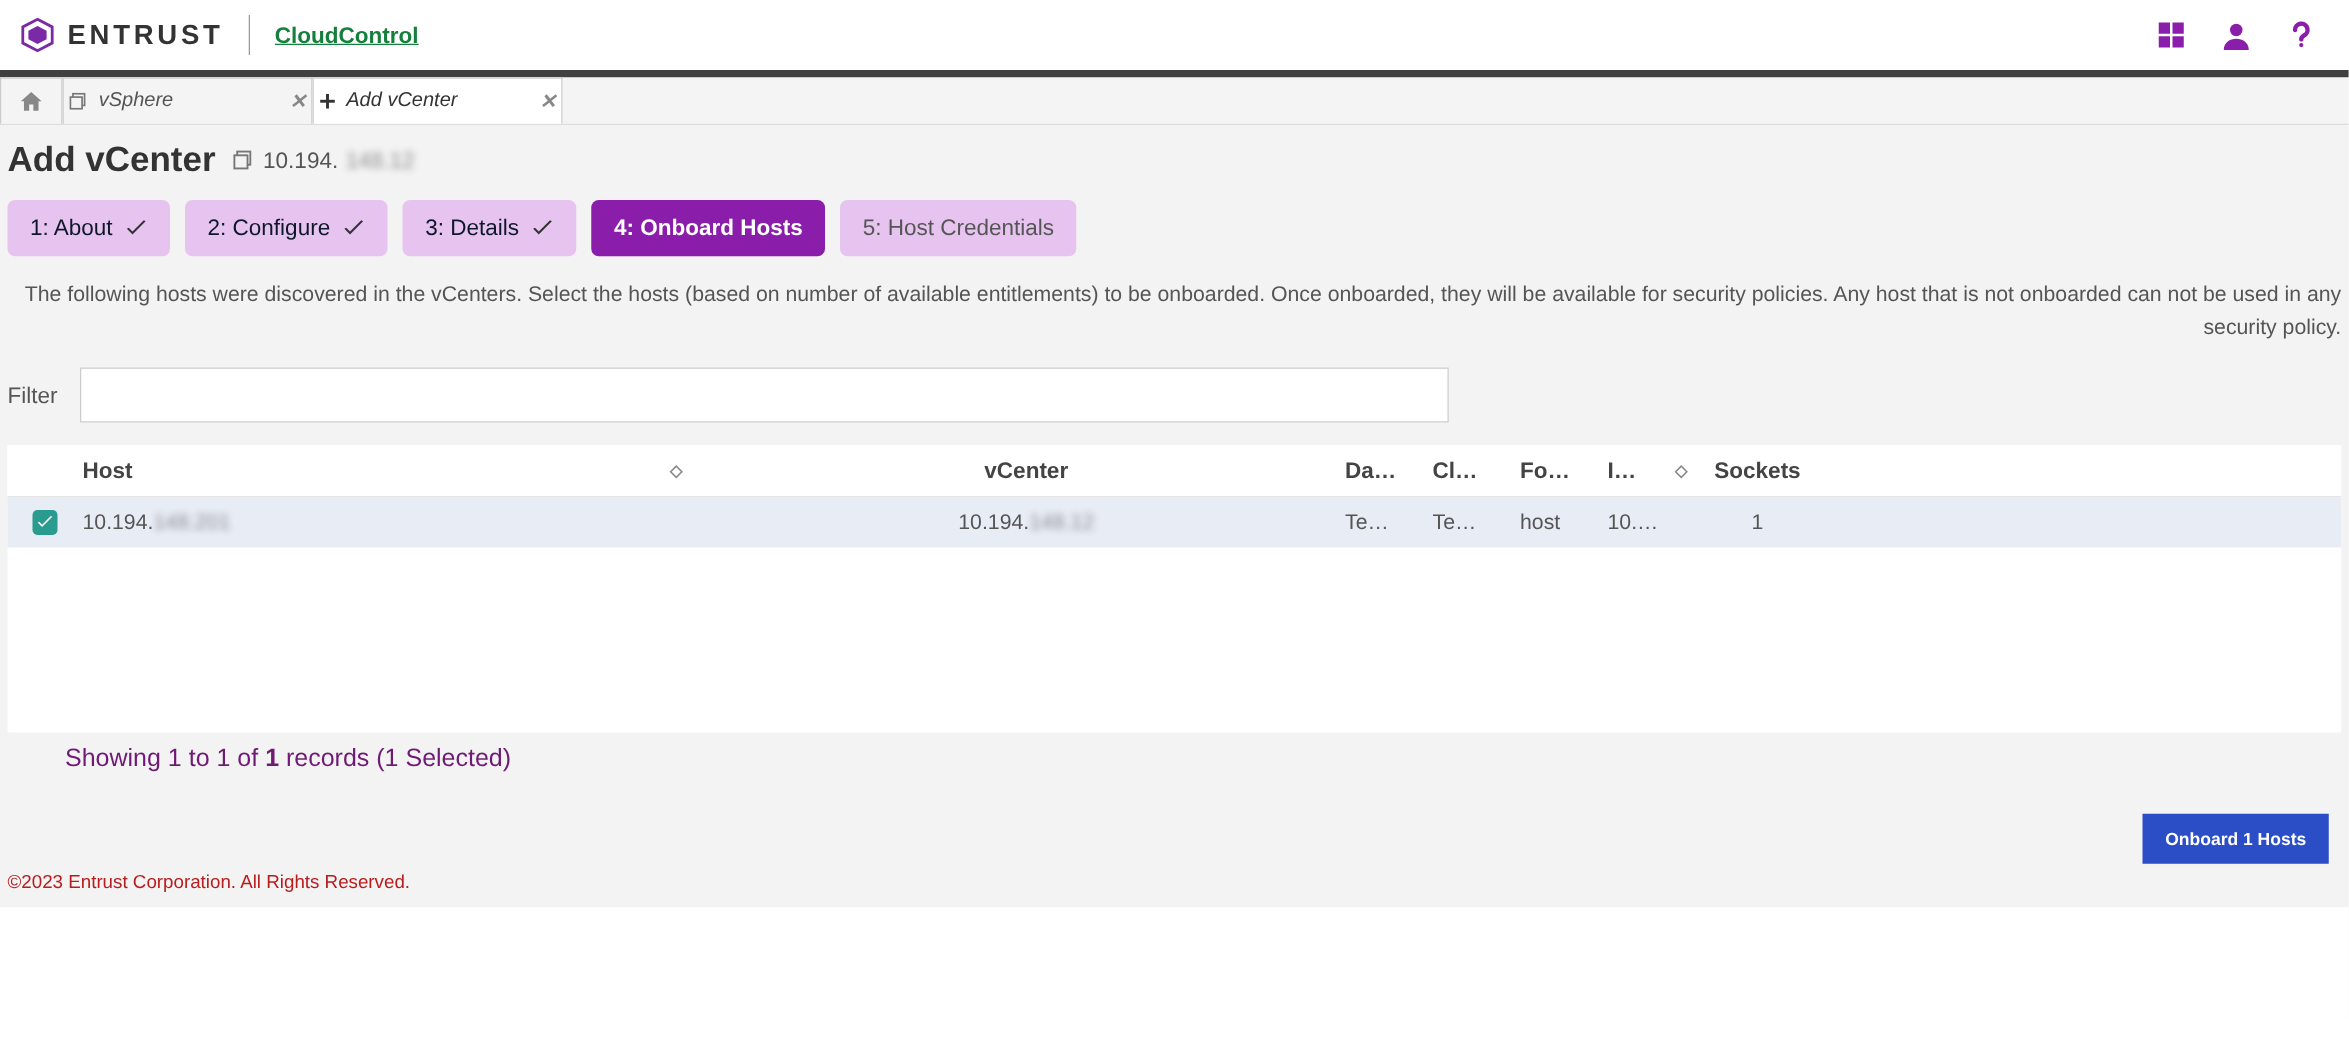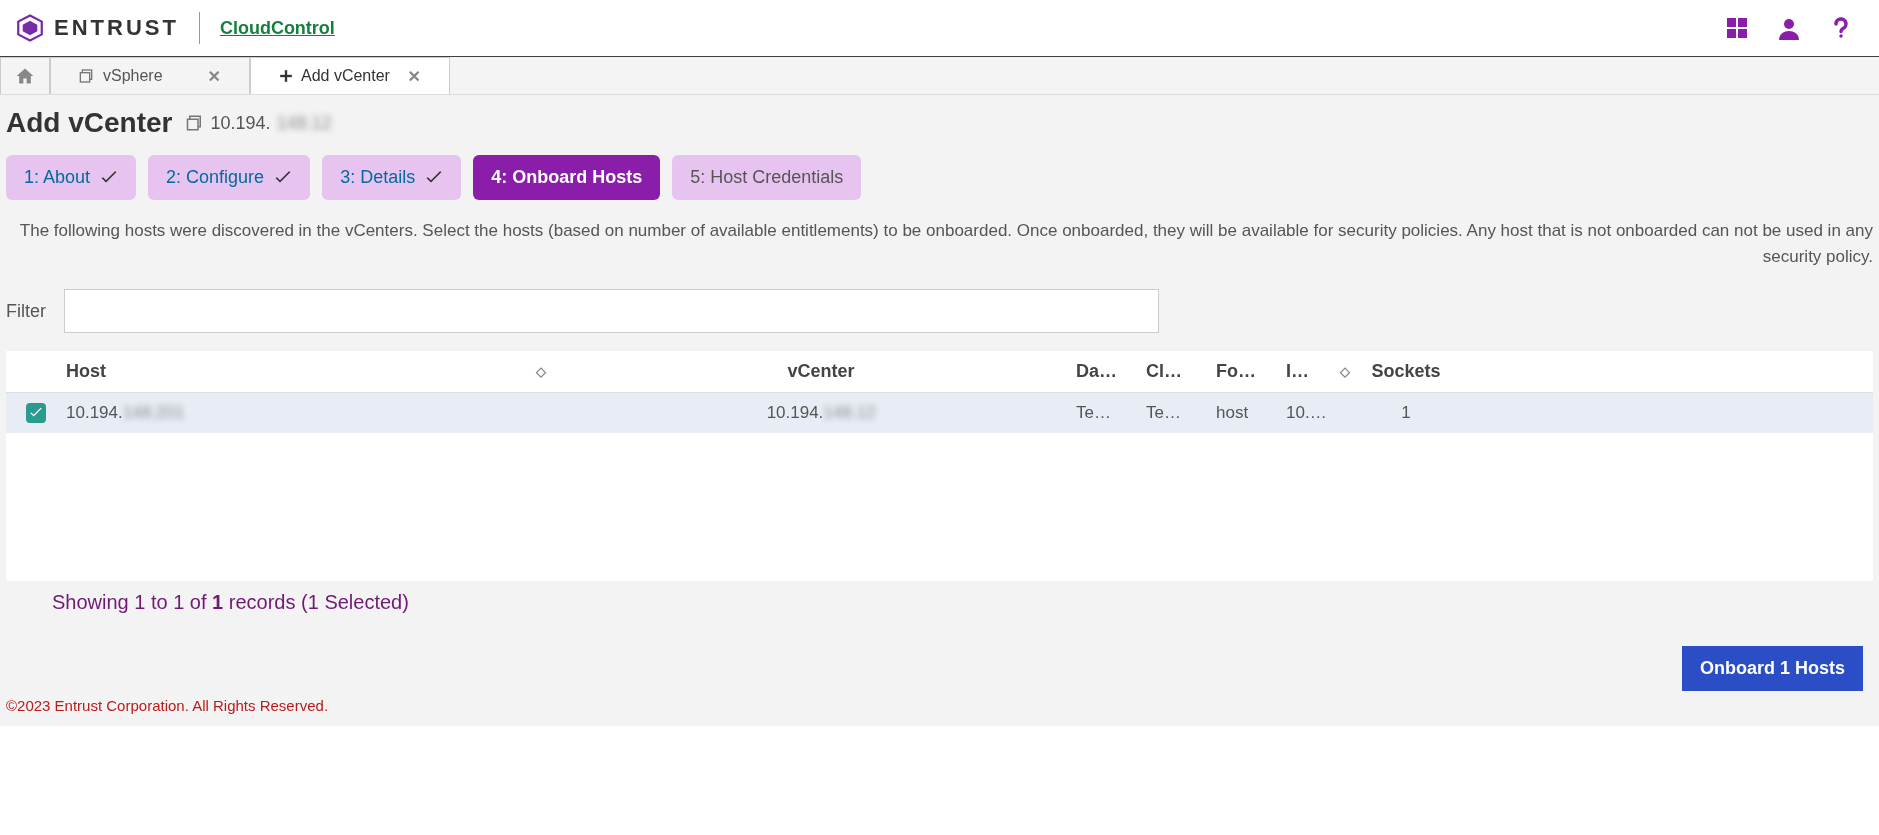--- a/index.html
+++ b/index.html
@@ -6,21 +6,21 @@
     body {
       font-family: -apple-system, BlinkMacSystemFont, "Segoe UI", Arial, sans-serif;
       background: #fff;
       color: #333;
       font-size: 16px;
     }
     .header {
       display: flex;
       align-items: center;
       padding: 12px 16px;
-      border-bottom: 1px solid #404040;
+      border-bottom: 6px solid #404040;
       background: #fff;
     }
     .logo-group {
       display: flex;
       align-items: center;
       gap: 10px;
     }
     .hex-icon {
       width: 28px;
       height: 28px;
@@ -63,26 +63,27 @@
       justify-content: center;
       padding: 8px 14px;
       border: 1px solid #ccc;
       background: #f4f4f4;
       border-bottom: none;
     }
     .tab {
       display: flex;
       align-items: center;
       gap: 8px;
-      padding: 8px 28px;
+      padding: 8px 4px;
       border: 1px solid #ccc;
       border-bottom: none;
       background: #f4f4f4;
       min-width: 200px;
       color: #555;
+      font-style: italic;
     }
     .tab.active {
       background: #fff;
       color: #333;
     }
     .tab .close {
       margin-left: auto;
       color: #888;
       cursor: pointer;
       font-weight: bold;
@@ -122,21 +123,21 @@
       gap: 10px;
       padding: 12px 18px;
       border-radius: 6px;
       font-size: 18px;
       color: #555;
       background: #e7c4f0;
       cursor: pointer;
     }
     .wstep.done {
       background: #e7c4f0;
-      color: #0369a1;
+      color: #0f172a;
     }
     .wstep.active {
       background: #8a1eaa;
       color: #fff;
       font-weight: bold;
     }
     .wstep.pending {
       background: #e7c4f0;
       color: #555;
     }
@@ -223,21 +224,21 @@
     .status-row b { font-weight:700; }
     .cta-row {
       display: flex;
       justify-content: flex-end;
       padding: 22px 10px 0;
     }
     .cta {
       background: #2b4ec7;
       color: #fff;
       padding: 12px 18px;
-      font-size: 18px;
+      font-size: 14px;
       font-weight: 700;
       border: none;
       cursor: pointer;
     }
     .footer {
       text-align: left;
       color: #b91c1c;
       font-size: 15px;
       padding: 6px 0 0;
     }

